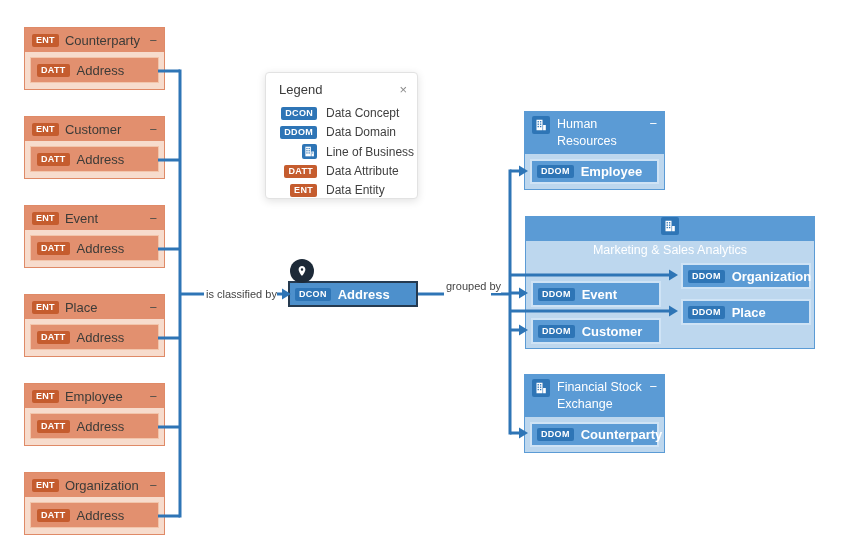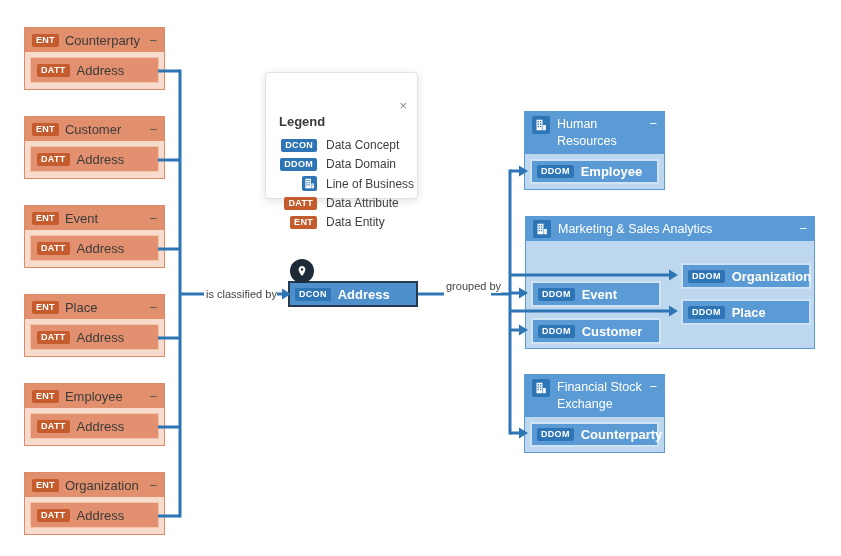--- a/index.html
+++ b/index.html
@@ -32,21 +32,21 @@
   .datt-title{font-size:13px;color:#3c3b38;}
   
   .lob-card{
     position:absolute;box-sizing:border-box;background:#bdd7ee;
     border:1px solid #5b9bd5;z-index:1;
   }
   .lob-header{
     background:#5b9bd5;display:flex;align-items:flex-start;gap:7px;
     padding:4px 7px;box-sizing:border-box;cursor:pointer;
   }
-  .lob-header.one-line{align-items:center;height:24px;padding:0 7px;}
+  .lob-header.one-line{align-items:center;height:24px;padding:0 7px;flex-direction:column;}
   .lob-title{font-size:12.5px;font-weight:normal;color:#fff;line-height:1.35;}
   .lob-title.narrow{width:95px;}
   .lob-minus{margin-left:auto;color:#fff;font-size:13px;line-height:1.2;cursor:pointer;}
   .bldg{
     width:18px;height:18px;background:#2e75b6;border-radius:2px;flex:0 0 auto;
     display:flex;align-items:center;justify-content:center;
   }
   .bldg.sm{width:15px;height:15px;}
   .ddom-row{
     position:absolute;box-sizing:border-box;background:#5b9bd5;border:2px solid #cfe3f5;
@@ -70,21 +70,21 @@
     position:absolute;font-size:11px;color:#454545;background:#fff;
     z-index:6;white-space:nowrap;line-height:13px;
   }
   
   .legend{
     position:absolute;left:265px;top:72px;width:153px;height:127px;box-sizing:border-box;
     background:#fff;border:1px solid #e2e2e2;border-radius:4px;
     box-shadow:0 2px 8px rgba(0,0,0,.12);z-index:4;padding:9px 10px 8px 13px;
   }
   .legend-head{display:flex;align-items:center;margin-bottom:9px;}
-  .legend-title{font-size:13px;font-weight:bold;color:#3a3a3a;margin-top:32px;}
+  .legend-title{font-size:13px;font-weight:normal;color:#3a3a3a;}
   .legend-close{margin-left:auto;color:#8a8a8a;font-size:13px;cursor:pointer;line-height:1;}
   .legend-grid{display:grid;grid-template-columns:38px 1fr;column-gap:9px;row-gap:5px;align-items:center;}
   .legend-badge-cell{display:flex;justify-content:flex-end;}
   .legend-label{font-size:12px;color:#3f3f3f;white-space:nowrap;}
 </style>
 </head>
 <body>
 
 <div class="canvas">
 

